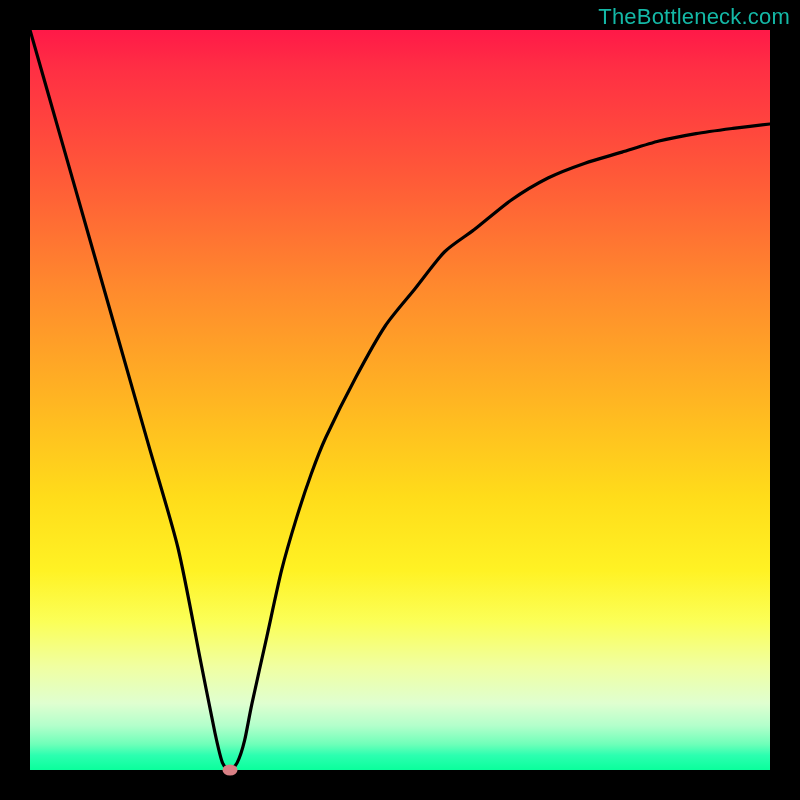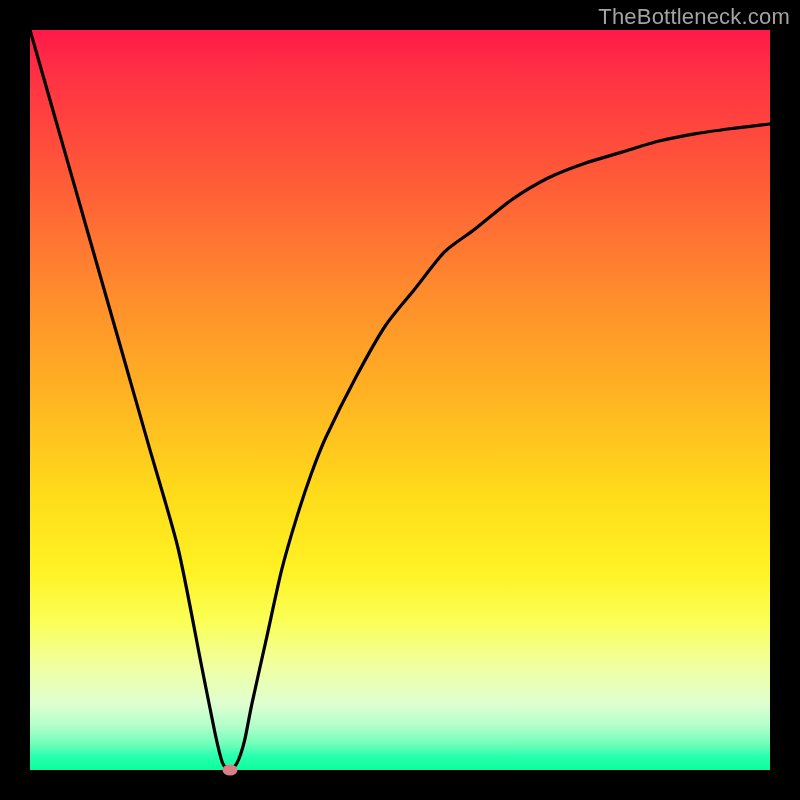--- a/index.html
+++ b/index.html
@@ -41,21 +41,21 @@
       #b3ffcb 94%,
       #6fffb9 96.5%,
       #2cffb0 98%,
       #0aff9c 100%
     );
   }
   .watermark {
     position: absolute;
     top: 4px;
     right: 10px;
-    color: #a3a3a3;
+    color: #14b8a6;
     font-size: 22px;
     font-weight: 500;
     letter-spacing: 0.2px;
     user-select: none;
   }
   svg.curve {
     position: absolute;
     top: 0;
     left: 0;
     width: 740px;

